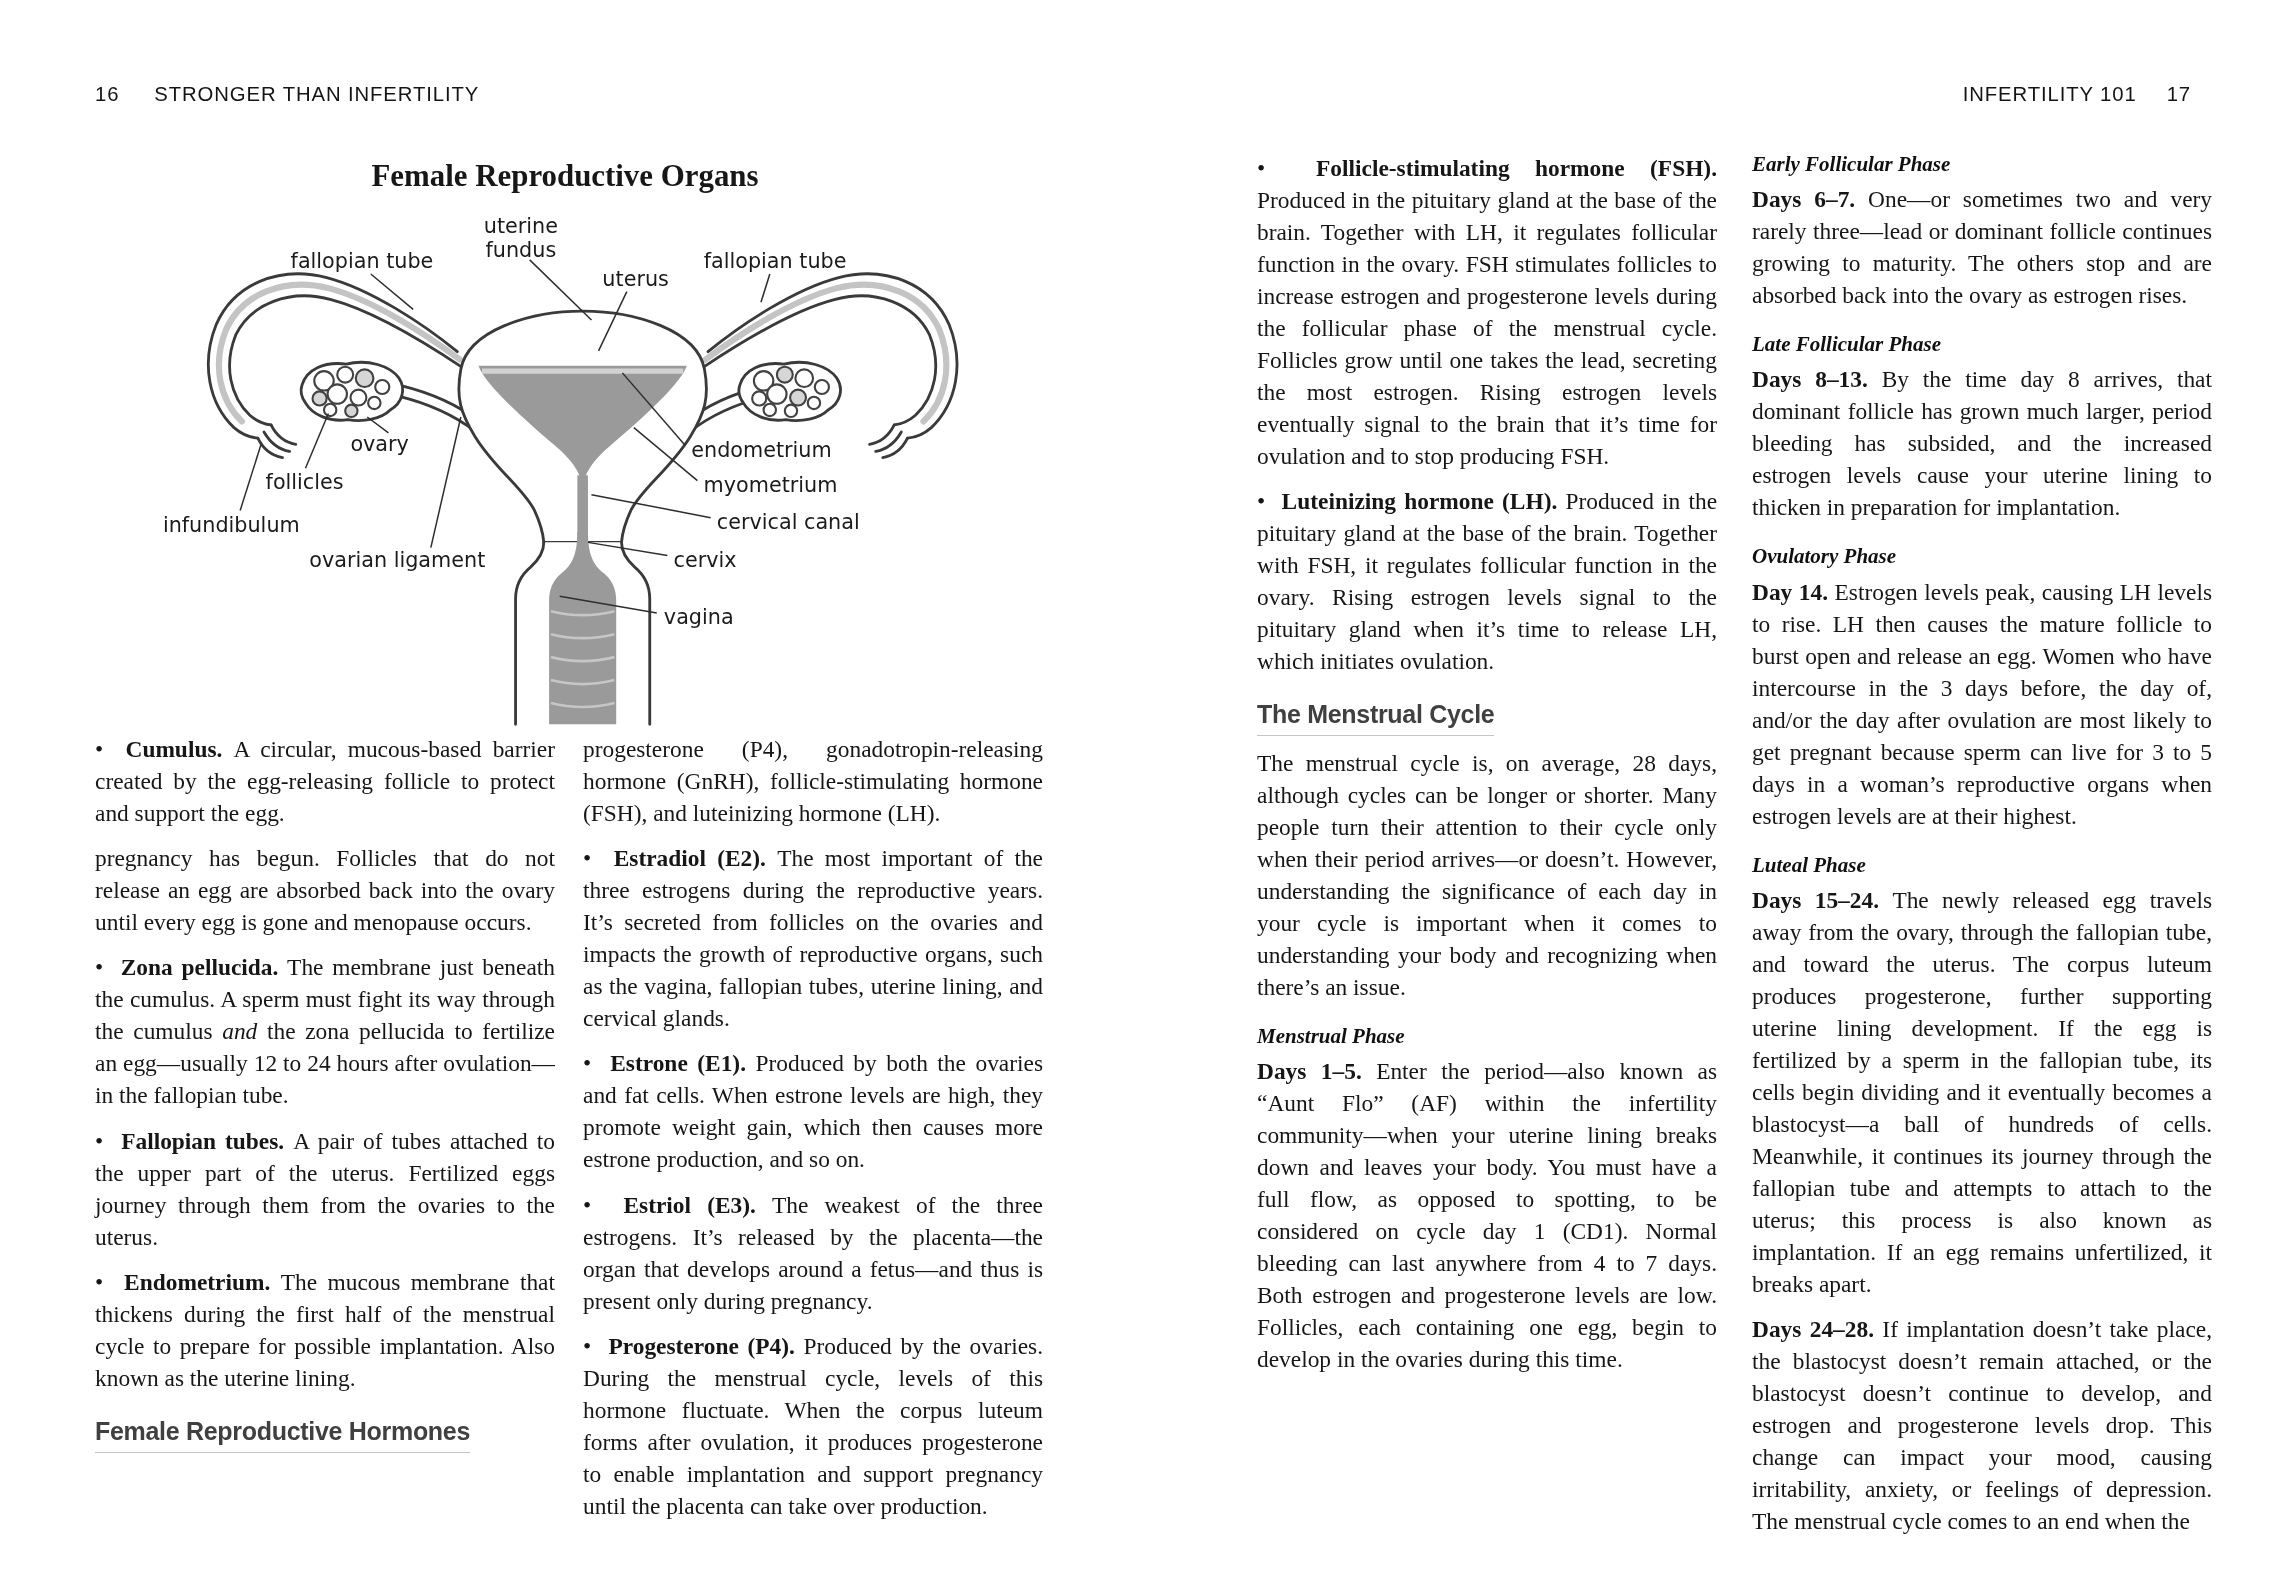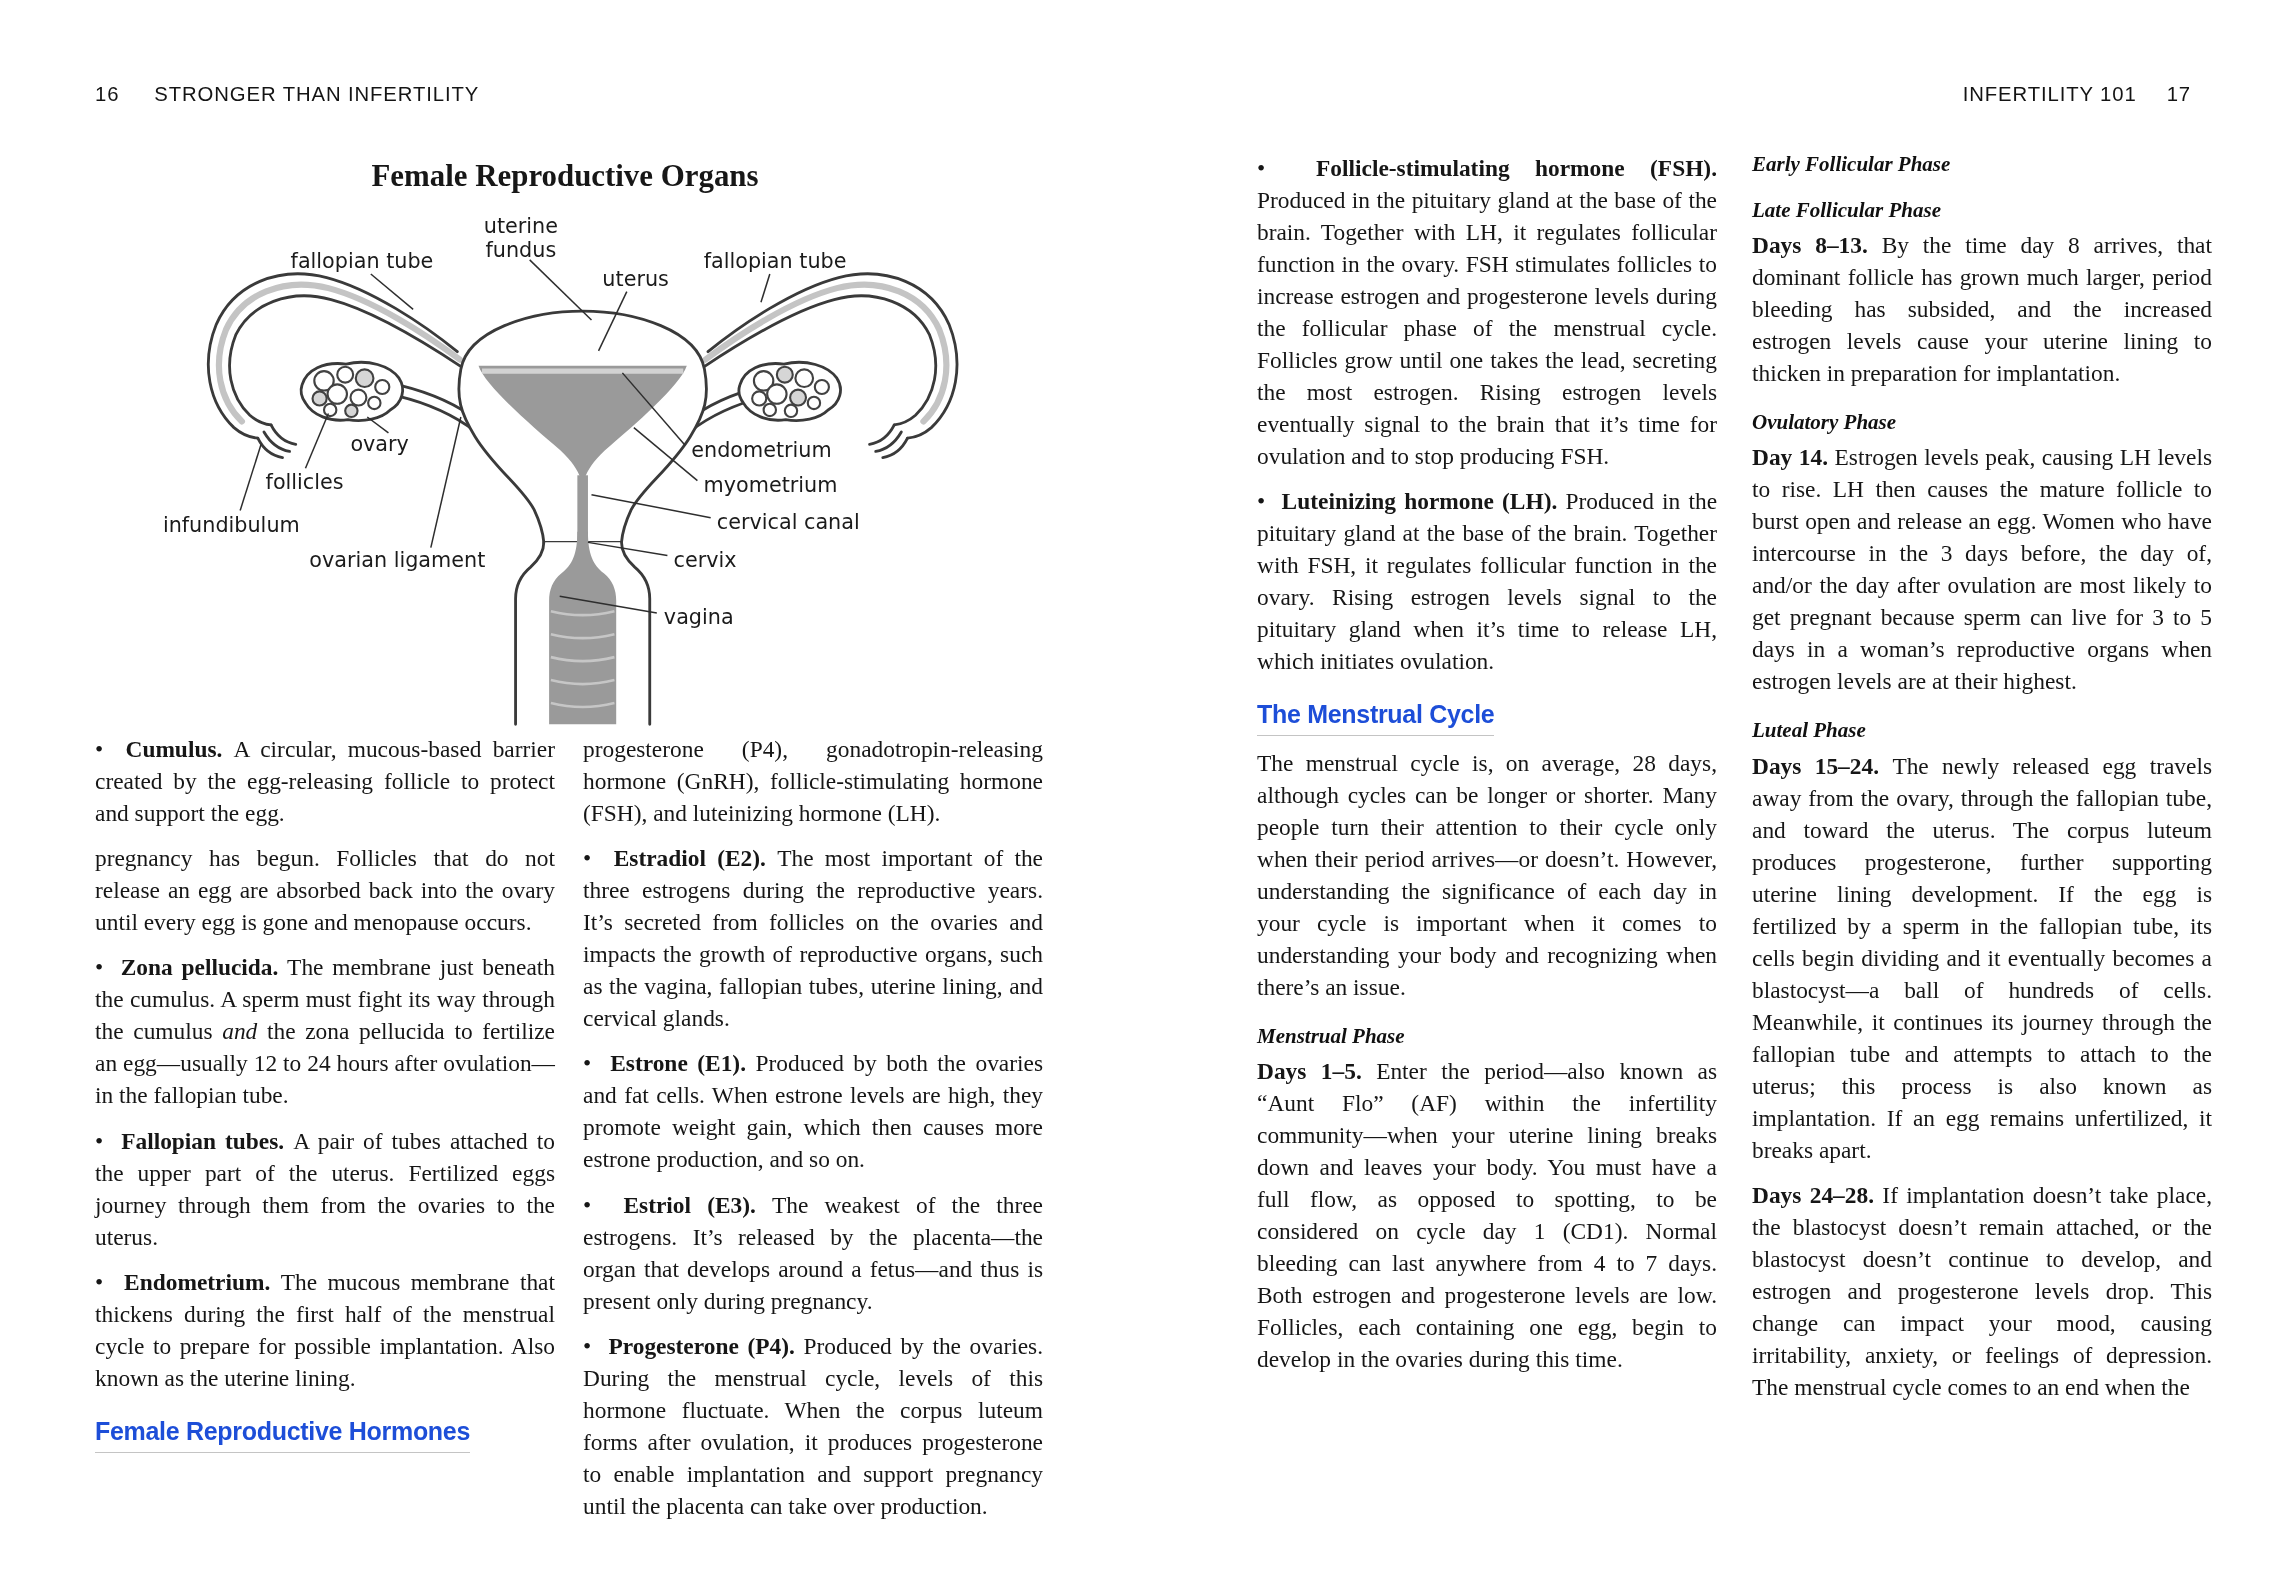--- a/index.html
+++ b/index.html
@@ -29,21 +29,21 @@
   }
   .body{
     font-size:23.4px;line-height:32px;
     text-align:justify;margin:0 0 13.2px 0;
   }
   .body .b{font-weight:bold;}
   .body .i{font-style:italic;}
   .subhead{
     font-family:"Liberation Sans", sans-serif;
     font-weight:bold;font-size:25px;letter-spacing:-0.3px;
-    color:#1d4ed8;
+    color:#404040;
     margin:23px 0 10.6px 0;
     padding-bottom:6.2px;
     border-bottom:1.8px solid #c4c4c4;
     width:fit-content;
   }
   .phase{
     font-size:21px;font-weight:bold;font-style:italic;
     color:#101010;
     margin:21px 0 6.2px 0;
   }
@@ -217,20 +217,21 @@
   <p class="body"><span>•&nbsp;&nbsp;</span><span class="b">Follicle-stimulating hormone (FSH). </span><span>Produced in the pituitary gland at the base of the brain. Together with LH, it regulates follicular function in the ovary. FSH stimulates follicles to increase estrogen and progesterone levels during the follicular phase of the menstrual cycle. Follicles grow until one takes the lead, secreting the most estrogen. Rising estrogen levels eventually signal to the brain that it’s time for ovulation and to stop producing FSH.</span></p>
   <p class="body"><span>•&nbsp;&nbsp;</span><span class="b">Luteinizing hormone (LH). </span><span>Produced in the pituitary gland at the base of the brain. Together with FSH, it regulates follicular function in the ovary. Rising estrogen levels signal to the pituitary gland when it’s time to release LH, which initiates ovulation.</span></p>
   <h3 class="subhead">The Menstrual Cycle</h3>
   <p class="body"><span>The menstrual cycle is, on average, 28 days, although cycles can be longer or shorter. Many people turn their attention to their cycle only when their period arrives—or doesn’t. However, understanding the significance of each day in your cycle is important when it comes to understanding your body and recognizing when there’s an issue.</span></p>
   <h4 class="phase">Menstrual Phase</h4>
   <p class="body"><span class="b">Days 1–5. </span><span>Enter the period—also known as “Aunt Flo” (AF) within the infertility community—when your uterine lining breaks down and leaves your body. You must have a full flow, as opposed to spotting, to be considered on cycle day 1 (CD1). Normal bleeding can last anywhere from 4 to 7 days. Both estrogen and progesterone levels are low. Follicles, each containing one egg, begin to develop in the ovaries during this time.</span></p>
 </div>
 
 <div class="col" style="left:1752px;top:152px;">
   <h4 class="phase">Early Follicular Phase</h4>
+  <p class="body"><span class="b">Days 6–7. </span><span>One—or sometimes two and very rarely three—lead or dominant follicle continues growing to maturity. The others stop and are absorbed back into the ovary as estrogen rises.</span></p>
   <h4 class="phase">Late Follicular Phase</h4>
   <p class="body"><span class="b">Days 8–13. </span><span>By the time day 8 arrives, that dominant follicle has grown much larger, period bleeding has subsided, and the increased estrogen levels cause your uterine lining to thicken in preparation for implantation.</span></p>
   <h4 class="phase">Ovulatory Phase</h4>
   <p class="body"><span class="b">Day 14. </span><span>Estrogen levels peak, causing LH levels to rise. LH then causes the mature follicle to burst open and release an egg. Women who have intercourse in the 3 days before, the day of, and/or the day after ovulation are most likely to get pregnant because sperm can live for 3 to 5 days in a woman’s reproductive organs when estrogen levels are at their highest.</span></p>
   <h4 class="phase">Luteal Phase</h4>
   <p class="body"><span class="b">Days 15–24. </span><span>The newly released egg travels away from the ovary, through the fallopian tube, and toward the uterus. The corpus luteum produces progesterone, further supporting uterine lining development. If the egg is fertilized by a sperm in the fallopian tube, its cells begin dividing and it eventually becomes a blastocyst—a ball of hundreds of cells. Meanwhile, it continues its journey through the fallopian tube and attempts to attach to the uterus; this process is also known as implantation. If an egg remains unfertilized, it breaks apart.</span></p>
   <p class="body"><span class="b">Days 24–28. </span><span>If implantation doesn’t take place, the blastocyst doesn’t remain attached, or the blastocyst doesn’t continue to develop, and estrogen and progesterone levels drop. This change can impact your mood, causing irritability, anxiety, or feelings of depression. The menstrual cycle comes to an end when the</span></p>
 </div>
 
 

